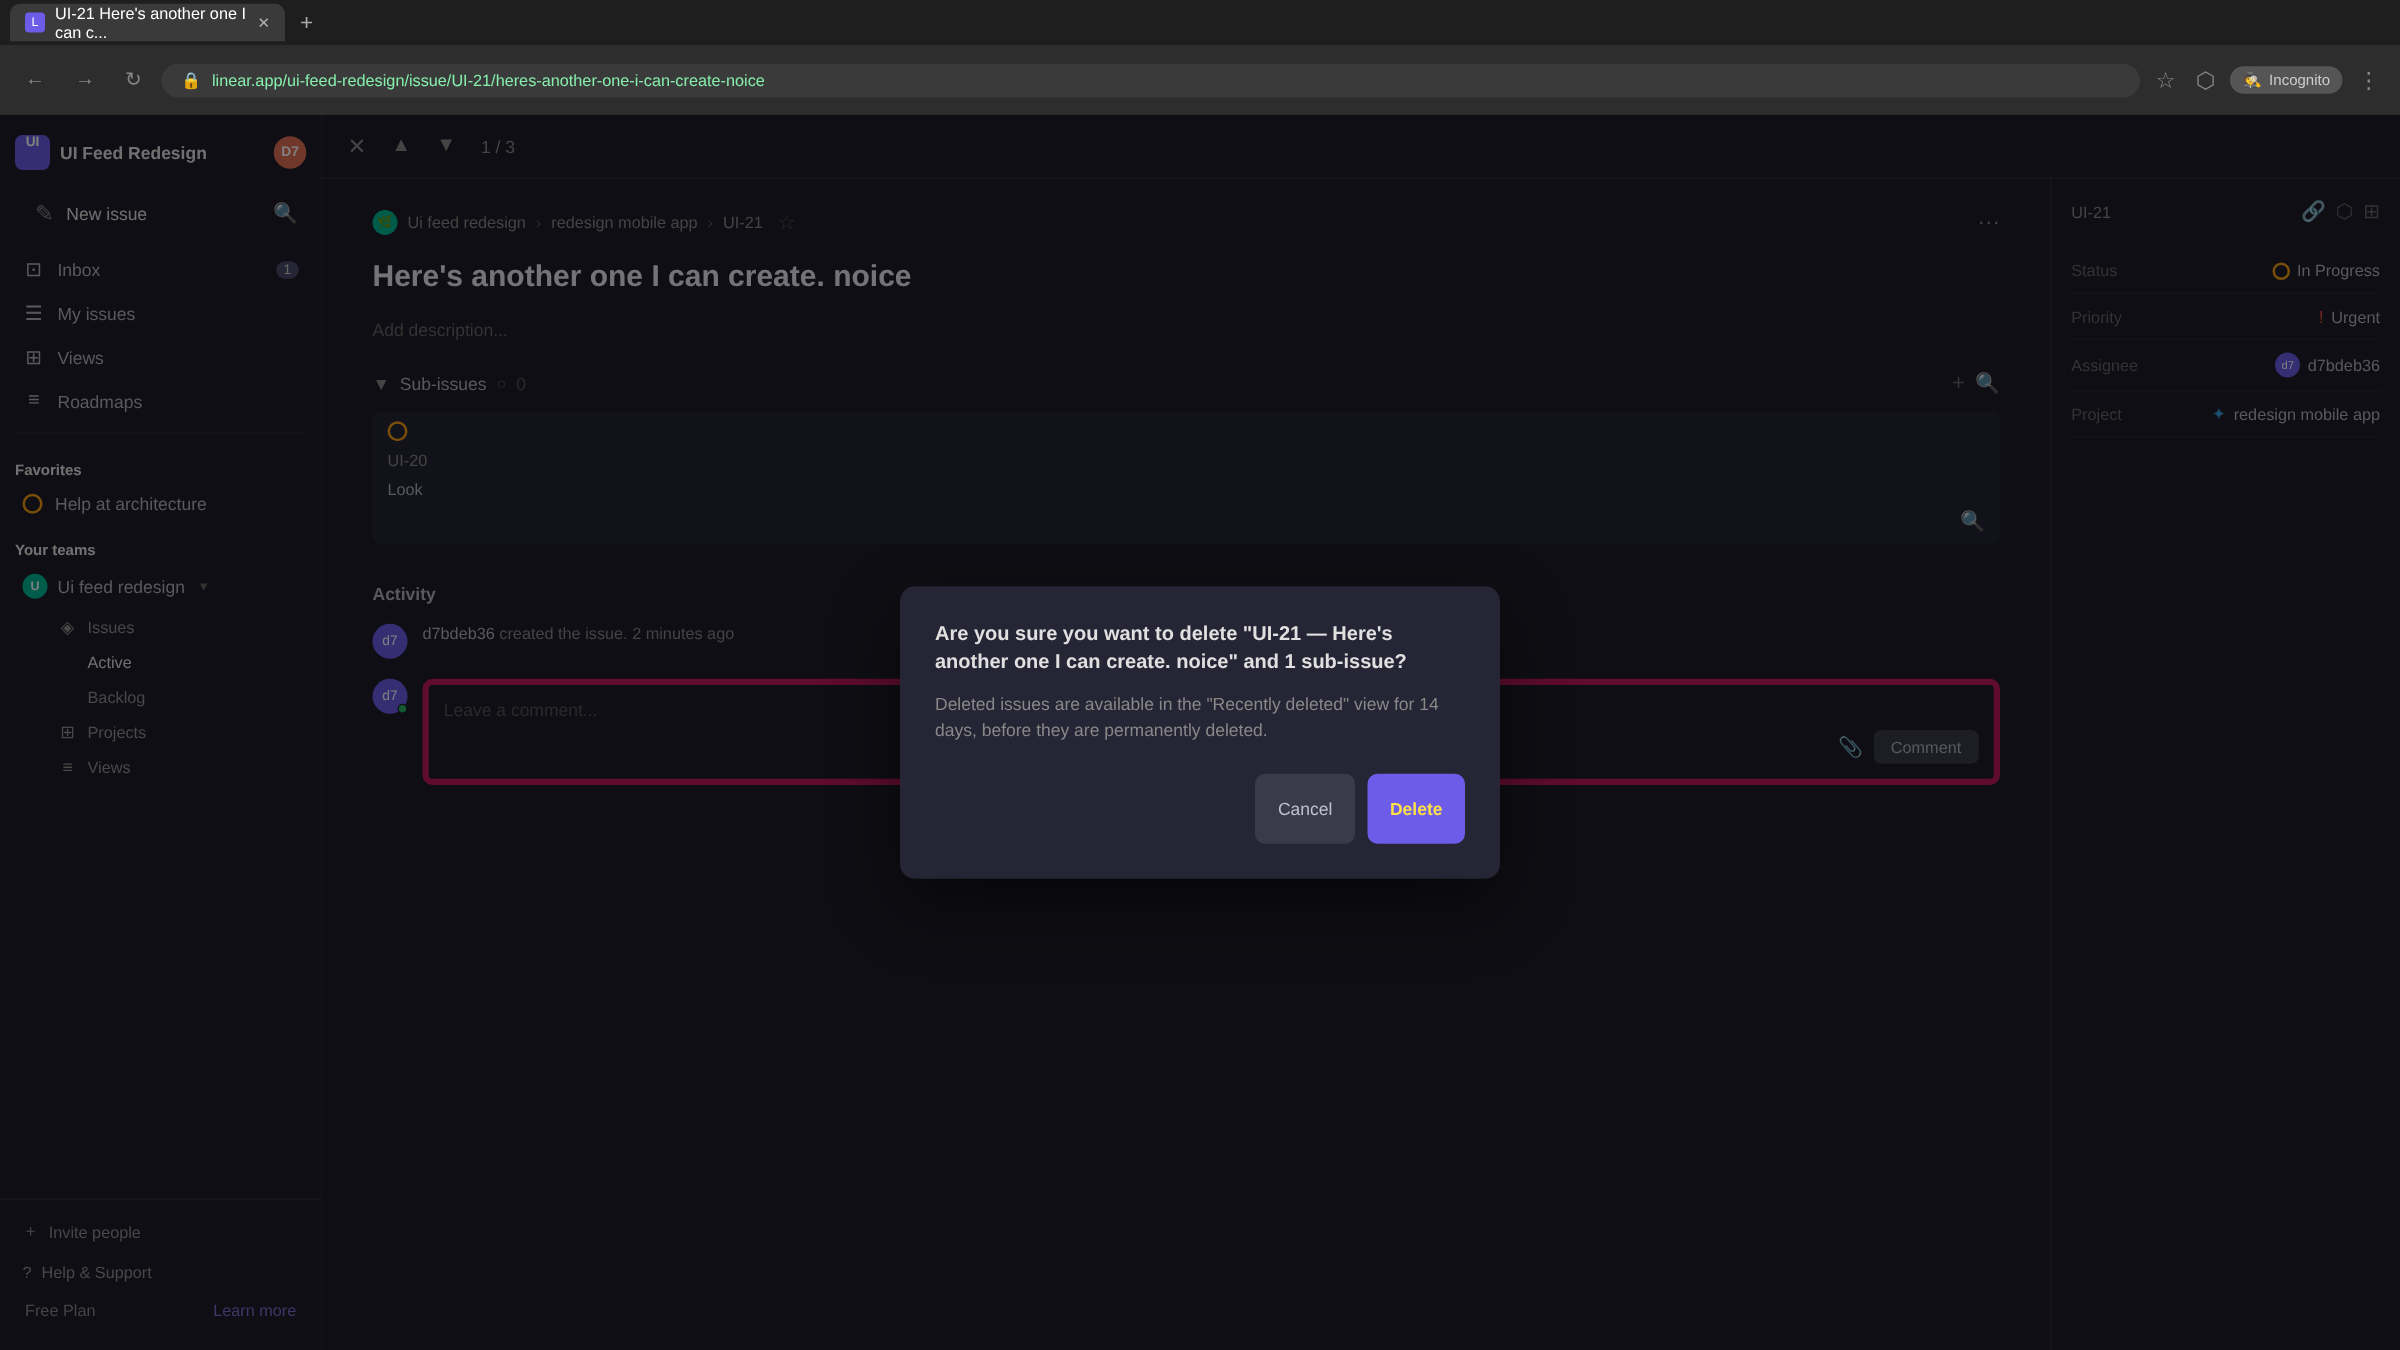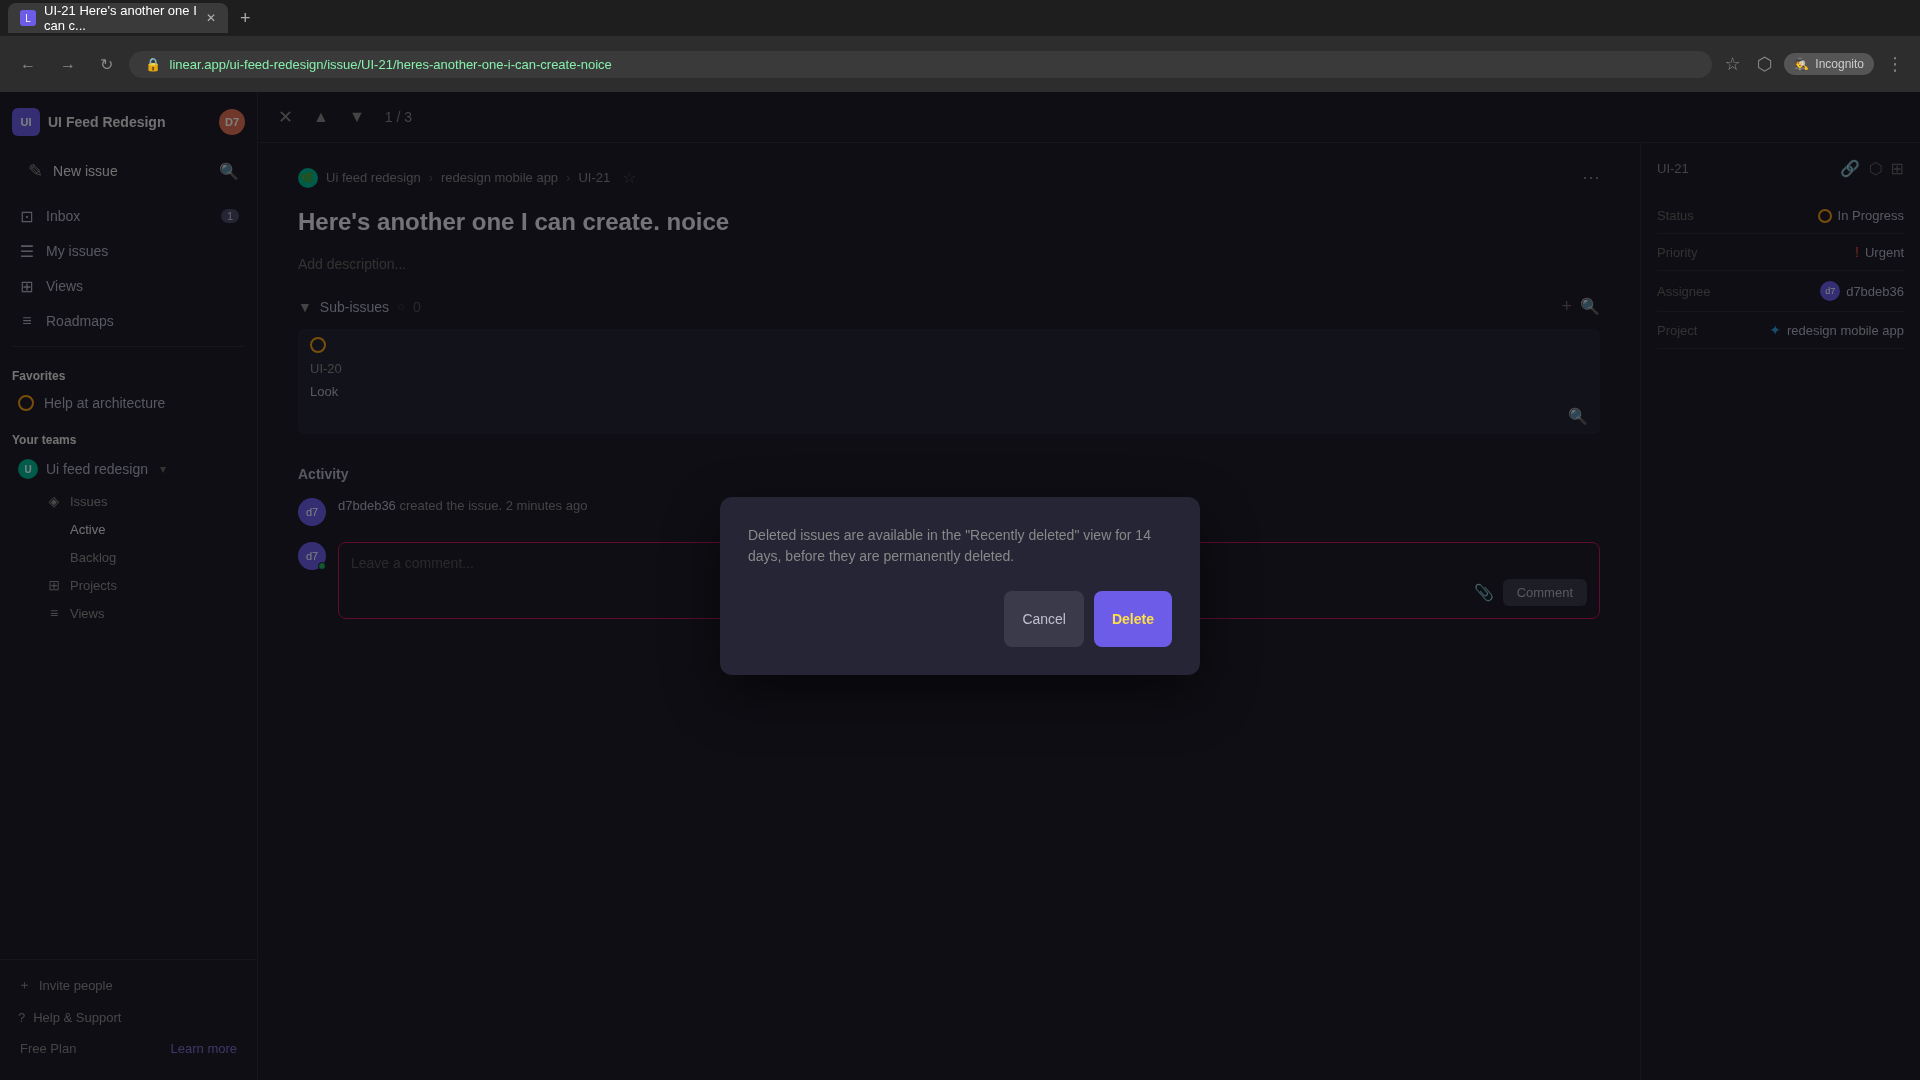--- a/index.html
+++ b/index.html
@@ -21,21 +21,21 @@
     .toolbar-btn { background: none; border: none; color: #888; cursor: pointer; font-size: 18px; padding: 4px; }
     .incognito-badge { background: #555; border-radius: 12px; padding: 4px 10px; font-size: 12px; color: #ccc; display: flex; align-items: center; gap: 6px; }
 
     
     .app { display: flex; flex: 1; height: calc(1080px - 92px); background: #1c1c28; }
 
     
     .sidebar { width: 258px; background: #1c1c28; border-right: 1px solid #2d2d3a; display: flex; flex-direction: column; flex-shrink: 0; padding: 8px 0; }
     .sidebar-header { display: flex; align-items: center; justify-content: space-between; padding: 8px 12px 12px; }
     .workspace-info { display: flex; align-items: center; gap: 8px; }
-    .workspace-avatar { width: 28px; height: 28px; background: #6c5ce7; border-radius: 6px; display: flex; align-items: center; justify-content: center; font-size: 11px; font-weight: bold; color: white; flex-shrink: 0; }
+    .workspace-avatar { width: 28px; height: 28px; background: #6c5ce7; border-radius: 6px; display: flex; justify-content: center; font-size: 11px; font-weight: bold; color: white; flex-shrink: 0; }
     .workspace-name { font-size: 14px; font-weight: 600; color: #e0e0e0; }
     .user-avatar { width: 26px; height: 26px; background: #e17055; border-radius: 50%; display: flex; align-items: center; justify-content: center; font-size: 11px; font-weight: bold; color: white; flex-shrink: 0; }
     .sidebar-nav { display: flex; flex-direction: column; gap: 1px; padding: 0 8px; }
     .sidebar-item { display: flex; align-items: center; gap: 10px; padding: 8px 10px; border-radius: 6px; cursor: pointer; color: #b0b0c0; font-size: 14px; transition: background 0.15s; }
     .sidebar-item .icon { width: 18px; height: 18px; display: flex; align-items: center; justify-content: center; font-size: 16px; flex-shrink: 0; }
     .sidebar-item .badge { margin-left: auto; background: #4a4a6a; border-radius: 10px; padding: 1px 6px; font-size: 11px; color: #ccc; }
     .new-issue-btn { display: flex; align-items: center; gap: 10px; padding: 8px 10px; border-radius: 6px; cursor: pointer; color: #e0e0e0; font-size: 14px; font-weight: 500; background: none; border: none; width: 100%; }
     .sidebar-section-label { font-size: 12px; color: #e5e5e5; padding: 14px 12px 4px; font-weight: 700; text-transform: none; }
     .sidebar-divider { height: 1px; background: #2d2d3a; margin: 8px 12px; }
     .team-item { display: flex; align-items: center; gap: 8px; padding: 8px 10px; border-radius: 6px; cursor: pointer; color: #b0b0c0; font-size: 14px; }
@@ -73,21 +73,21 @@
     .sub-issue-status { width: 16px; height: 16px; border: 2px solid #f39c12; border-radius: 50%; flex-shrink: 0; display: flex; align-items: center; justify-content: center; }
     .activity-section { margin-top: 32px; }
     .activity-label { font-size: 14px; font-weight: 600; color: #b0b0c0; margin-bottom: 16px; }
     .activity-entry { display: flex; align-items: flex-start; gap: 12px; margin-bottom: 16px; }
     .activity-avatar { width: 28px; height: 28px; background: #6c5ce7; border-radius: 50%; display: flex; align-items: center; justify-content: center; font-size: 11px; color: white; flex-shrink: 0; }
     .activity-text { font-size: 13px; color: #888; }
     .activity-user { color: #b0b0c0; font-weight: 500; }
     .comment-box { margin-top: 16px; display: flex; gap: 12px; align-items: flex-start; }
     .comment-avatar { width: 28px; height: 28px; background: #6c5ce7; border-radius: 50%; display: flex; align-items: center; justify-content: center; font-size: 11px; color: white; flex-shrink: 0; position: relative; }
     .comment-avatar-dot { width: 8px; height: 8px; background: #27ae60; border-radius: 50%; position: absolute; bottom: 0; right: 0; border: 1px solid #1c1c28; }
-    .comment-input-area { flex: 1; border: 1px solid #be185d; border-radius: 8px; padding: 12px; background: #1c1c28; }
+    .comment-input-area { flex: 1; border: 5px solid #be185d; border-radius: 8px; padding: 12px; background: #1c1c28; }
     .comment-placeholder { color: #555; font-size: 14px; }
     .comment-footer { display: flex; justify-content: flex-end; align-items: center; gap: 8px; margin-top: 8px; }
     .attach-btn { background: none; border: none; color: #666; cursor: pointer; font-size: 16px; }
     .comment-btn { background: #3a3a4a; border: none; color: #b0b0c0; padding: 6px 14px; border-radius: 6px; cursor: pointer; font-size: 13px; }
 
     
     .issue-sidebar { width: 280px; border-left: 1px solid #2d2d3a; padding: 16px; flex-shrink: 0; overflow-y: auto; }
     .issue-id-bar { display: flex; align-items: center; justify-content: space-between; margin-bottom: 20px; }
     .issue-id { font-size: 13px; color: #888; font-weight: 500; }
     .sidebar-actions { display: flex; gap: 8px; }
@@ -365,19 +365,20 @@
             <span>redesign mobile app</span>
           </div>
         </div>
       </div>
     </div>
   </div>
 </div>
 
 <div class="modal-overlay">
   <div class="modal-dialog">
+    <div class="modal-title">Are you sure you want to delete "UI-21 — Here's another one I can create. noice" and 1 sub-issue?</div>
     <div class="modal-body">Deleted issues are available in the "Recently deleted" view for 14 days, before they are permanently deleted.</div>
     <div class="modal-actions">
       <button class="modal-cancel">Cancel</button>
       <button class="modal-delete">Delete</button>
     </div>
   </div>
 </div>
 
 </body></html>

